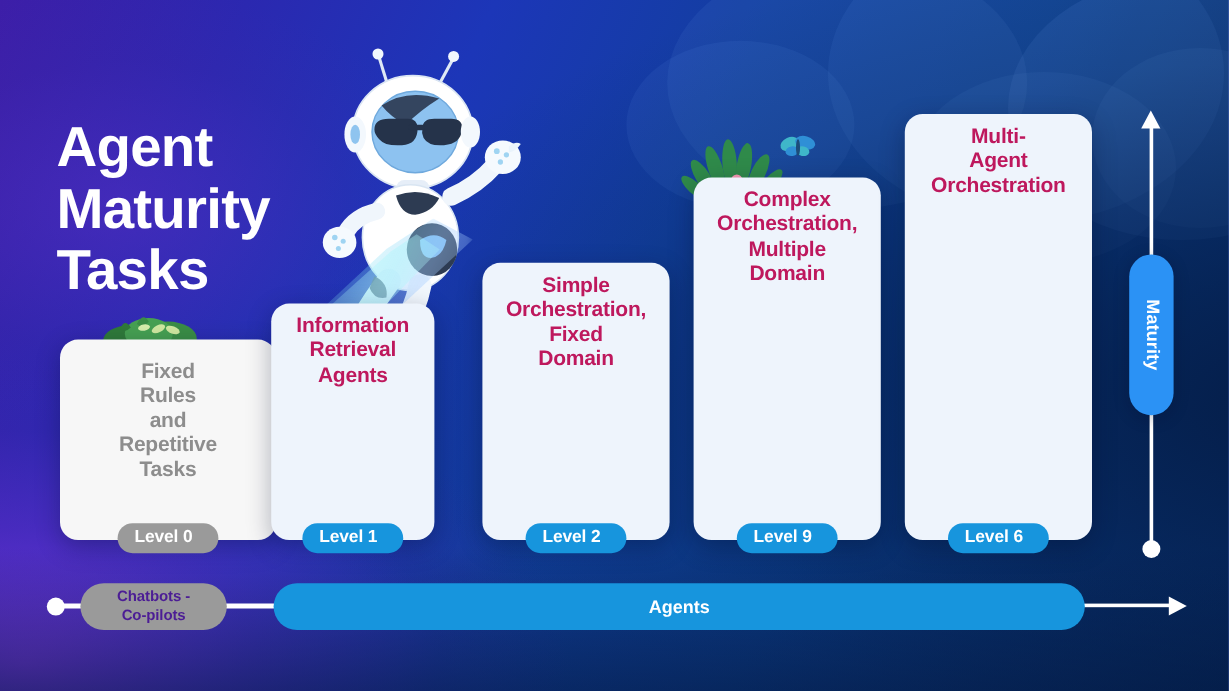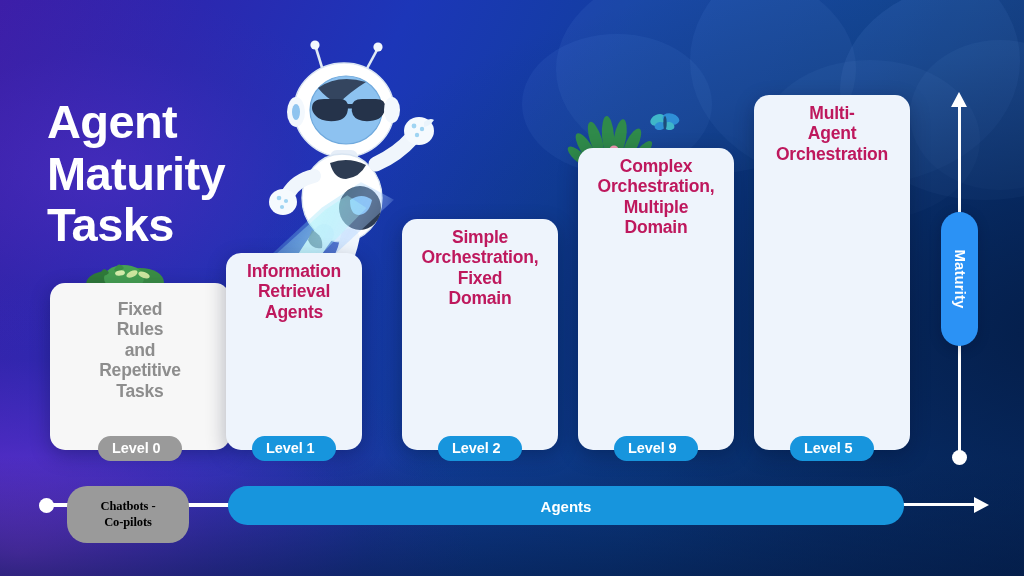--- a/index.html
+++ b/index.html
@@ -203,31 +203,30 @@
     background: #ffffff;
   }
   .tl-line {
     position: absolute; left: 50px; top: 503px;
     width: 180px; height: 4px;
     background: #ffffff;
     border-radius: 2px;
   }
   .tl-chatbots {
     position: absolute; left: 67px; top: 486px;
-    width: 122px; height: 57px;
+    width: 122px; height: 39px;
     border-radius: 20px;
     background: #9a9a9a;
     display: flex; align-items: center; justify-content: center;
     text-align: center;
-    color: #000000;
+    color: #4c1d95;
     font-size: 12.5px;
     font-weight: 700;
     line-height: 1.22;
     letter-spacing: -0.1px;
-    font-family: Liberation Serif, serif;
   }
   .tl-agents {
     position: absolute; left: 228px; top: 486px;
     width: 676px; height: 39px;
     border-radius: 20px;
     background: #1795dd;
   }
   .tl-agents .ag-label {
     position: absolute; left: 50%; top: 50%;
     transform: translate(-50%,-50%);
@@ -418,21 +417,21 @@
     </div>
     <div class="badge">Level 9</div>
   </div>
 
   <div class="card" style="left:754px; top:95px; width:156px; height:355px;">
     <div class="card-title">
       <span>Multi-</span><br>
       <span>Agent</span><br>
       <span>Orchestration</span>
     </div>
-    <div class="badge">Level 5</div>
+    <div class="badge">Level 6</div>
   </div>
 
   <div class="axis-arrow"></div>
   <div class="axis-line"></div>
   <div class="axis-dot"></div>
   <div class="maturity-pill">
     <span class="mt-label">Maturity</span>
   </div>
 
   <div class="tl-line"></div>

